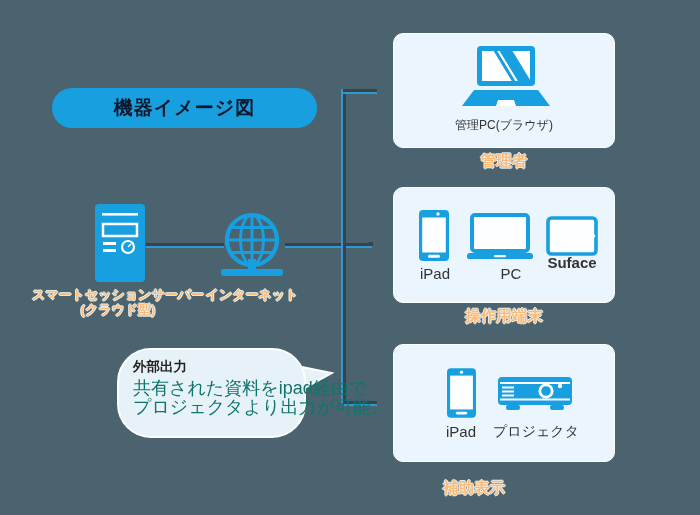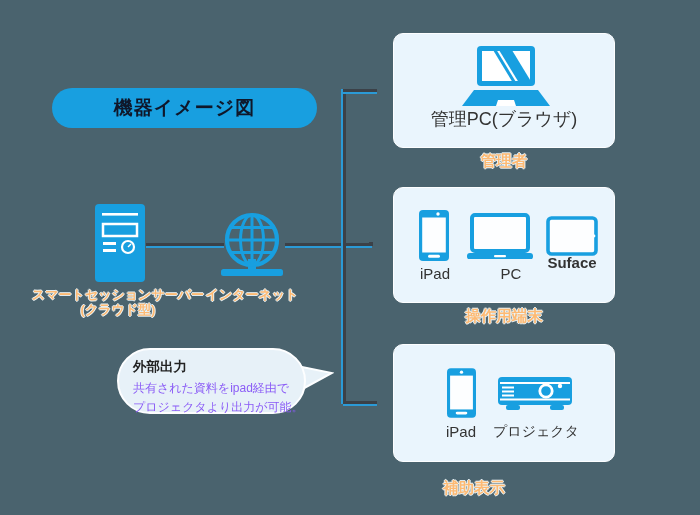--- a/index.html
+++ b/index.html
@@ -30,26 +30,26 @@
   .vline{width:3px;background:var(--line,#3b4148);box-shadow:-2px 0 0 0 var(--lineblue,#2b9ad6);}
   .line-cap{width:4px;height:4px;background:var(--line,#3b4148);}
   
   .panel{
     width:222px;background:var(--panel,#eaf5fd);
     border:1.5px solid #fdfeff;border-radius:10px;box-sizing:border-box;
   }
   .dev-label{color:#333;font-size:15px;white-space:nowrap;}
   
   .bubble{
-    left:117px;top:348px;width:189px;height:66px;border-radius:34px;
+    left:117px;top:348px;width:189px;height:90px;border-radius:34px;
     background:var(--bubble,#e7f1f8);border:2px solid #fdfeff;box-sizing:border-box;
     padding:8px 10px 0 14px;z-index:2;
   }
   .bubble-heading{font-size:13.5px;font-weight:bold;color:#222;margin:0 0 3px 0;}
-  .bubble-line{font-size:12px;color:#8b5cf6;line-height:19px;margin:0;white-space:nowrap;}
+  .bubble-line{font-size:18px;color:#0f766e;line-height:19px;margin:0;white-space:nowrap;}
   .bubble-tail{left:296px;top:364px;z-index:1;}
   svg{display:block;}
 </style>
 </head>
 <body>
 
 <div id="stage" style="--accent: #189fe0; --bg: #4a636e; --panel: #eaf5fd; --bubble: #e7f1f8; --line: #3b4148; --lineblue: #2b9ad6;">
 
   <div class="abs title-pill">
     <span>機器イメージ図</span>
@@ -101,21 +101,21 @@
       <rect x="15" y="0" width="58" height="40" rx="4" fill="#189fe0"></rect>
       <rect x="20" y="5" width="48" height="30" fill="#fff"></rect>
       <g clip-path="url(#scr)">
         <line x1="31" y1="1" x2="54" y2="39" stroke="#189fe0" stroke-width="3"></line>
         <line x1="41" y1="0" x2="66" y2="41" stroke="#189fe0" stroke-width="11"></line>
       </g>
       <polygon points="12,44 76,44 88,60 0,60" fill="#189fe0"></polygon>
       <polygon points="36,54 52,54 54,60 34,60" fill="#fff"></polygon>
     </svg>
   </div>
-  <div class="abs dev-label center-x" style="left:504px;top:107px;font-size:18px;">管理PC(ブラウザ)</div>
+  <div class="abs dev-label center-x" style="left:504px;top:117px;font-size:12px;">管理PC(ブラウザ)</div>
   <div class="abs fringe caption center-x" style="left:504px;top:151px;">管理者</div>
 
   <div class="abs panel" style="left:393px;top:187px;height:116px;"></div>
   <div class="abs" style="left:419px;top:210px;">
     <svg width="30" height="51" viewBox="0 0 30 51">
       <rect x="0" y="0" width="30" height="51" rx="4" fill="#189fe0"></rect>
       <rect x="3.2" y="7.5" width="23.6" height="35" fill="#fdfeff"></rect>
       <circle cx="19" cy="4" r="1.7" fill="#fff"></circle>
       <rect x="9" y="44.8" width="12" height="3" rx="1.5" fill="#fff"></rect>
     </svg>

